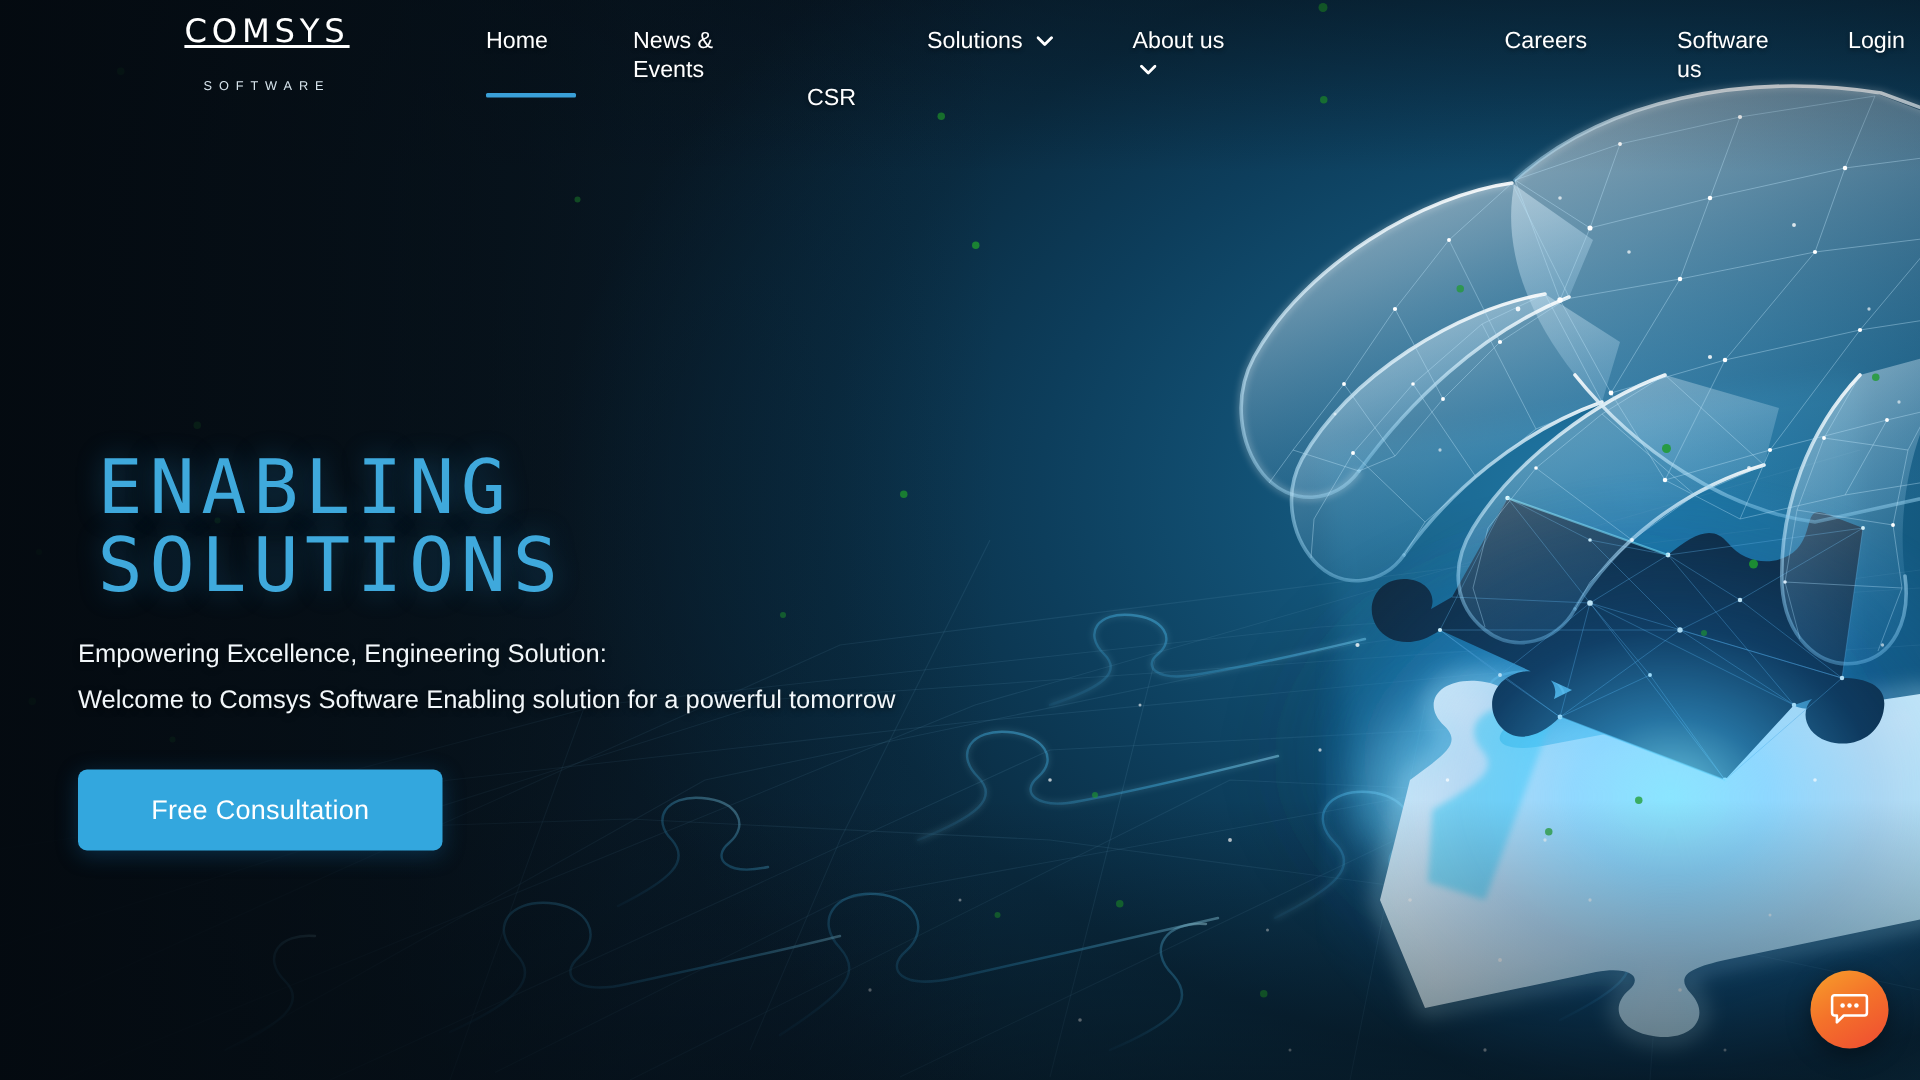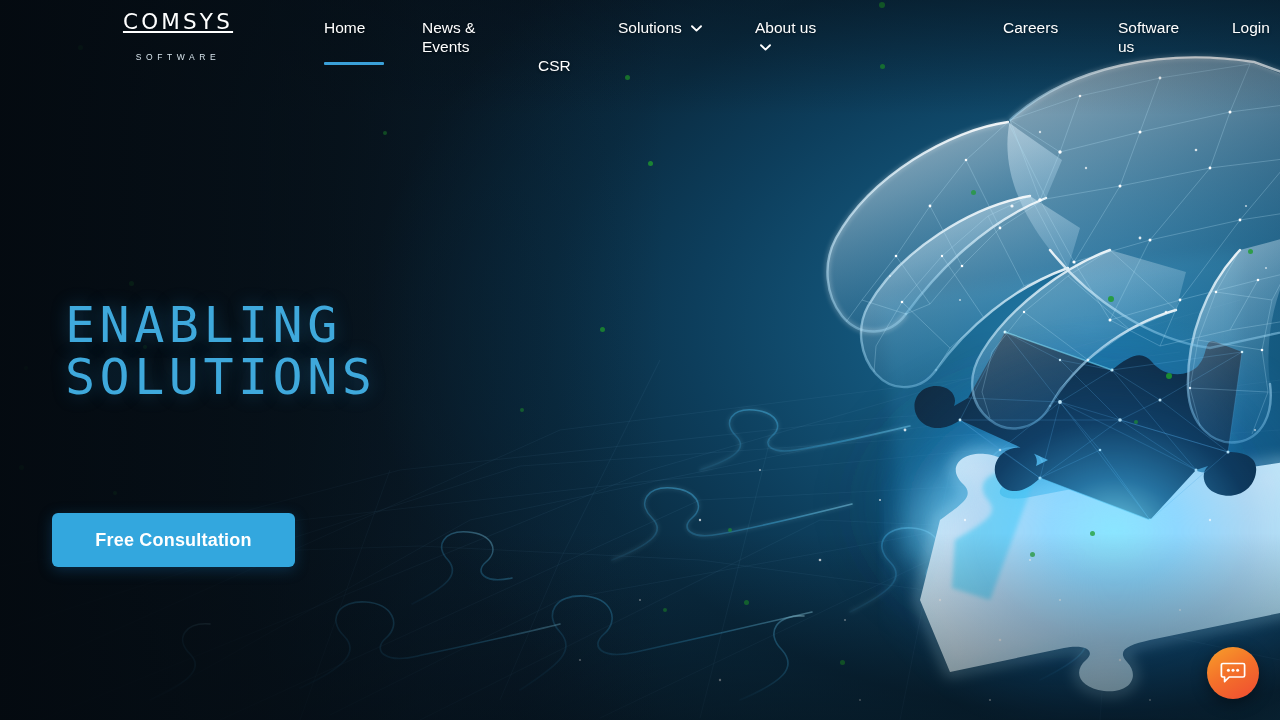--- a/index.html
+++ b/index.html
@@ -102,21 +102,21 @@
 
   #hero-sub { position:absolute; left:52px; top:420px; width:760px; }
   #hero-sub .sline {
     display:block; color:#f2f7fa; font-size:17px; line-height:31px;
     font-weight:400; text-shadow:0 1px 4px rgba(0,0,0,.55);
   }
 
   #cta {
     position:absolute; left:52px; top:513px; width:243px; height:54px;
     background:#33a7de; color:#ffffff; border:none; border-radius:6px;
-    font-family:"Liberation Sans", sans-serif; font-size:18px; font-weight:700;
+    font-family:"Liberation Sans", sans-serif; font-size:18px; font-weight:400;
     letter-spacing:.2px; cursor:pointer;
     box-shadow:0 3px 14px rgba(20,90,140,.42);
   }
 
   
   #chat {
     position:absolute; left:1207px; top:647px; width:52px; height:52px;
     border-radius:50%; cursor:pointer; z-index:50;
     background:linear-gradient(150deg,#f7a02a 0%, #f4722a 46%, #ef4b32 100%);
     box-shadow:0 4px 16px rgba(0,0,0,.40);
@@ -546,20 +546,22 @@
   </div>
 
   <div id="hero">
 
     <h1 id="hero-title">
       <span class="tline">ENABLING</span>
       <span class="tline">SOLUTIONS</span>
     </h1>
 
     <div id="hero-sub">
+      <span class="sline">Empowering Excellence, Engineering Solution:</span>
+      <span class="sline">Welcome to Comsys Software Enabling solution for a powerful tomorrow</span>
     </div>
 
     <button id="cta">Free Consultation</button>
   </div>
 
   <div id="chat">
     <svg width="26" height="24" viewBox="0 0 26 24">
       <path d="M3 2.5 H23 A1.6 1.6 0 0 1 24.6 4.1 V14.4 A1.6 1.6 0 0 1 23 16 H9.2 L4.6 20.6 V16 H3 A1.6 1.6 0 0 1 1.4 14.4 V4.1 A1.6 1.6 0 0 1 3 2.5 Z" fill="none" stroke="#ffffff" stroke-width="1.7" stroke-linejoin="round"></path>
       <circle cx="8.4" cy="9.3" r="1.5" fill="#ffffff"></circle>
       <circle cx="13" cy="9.3" r="1.5" fill="#ffffff"></circle>

